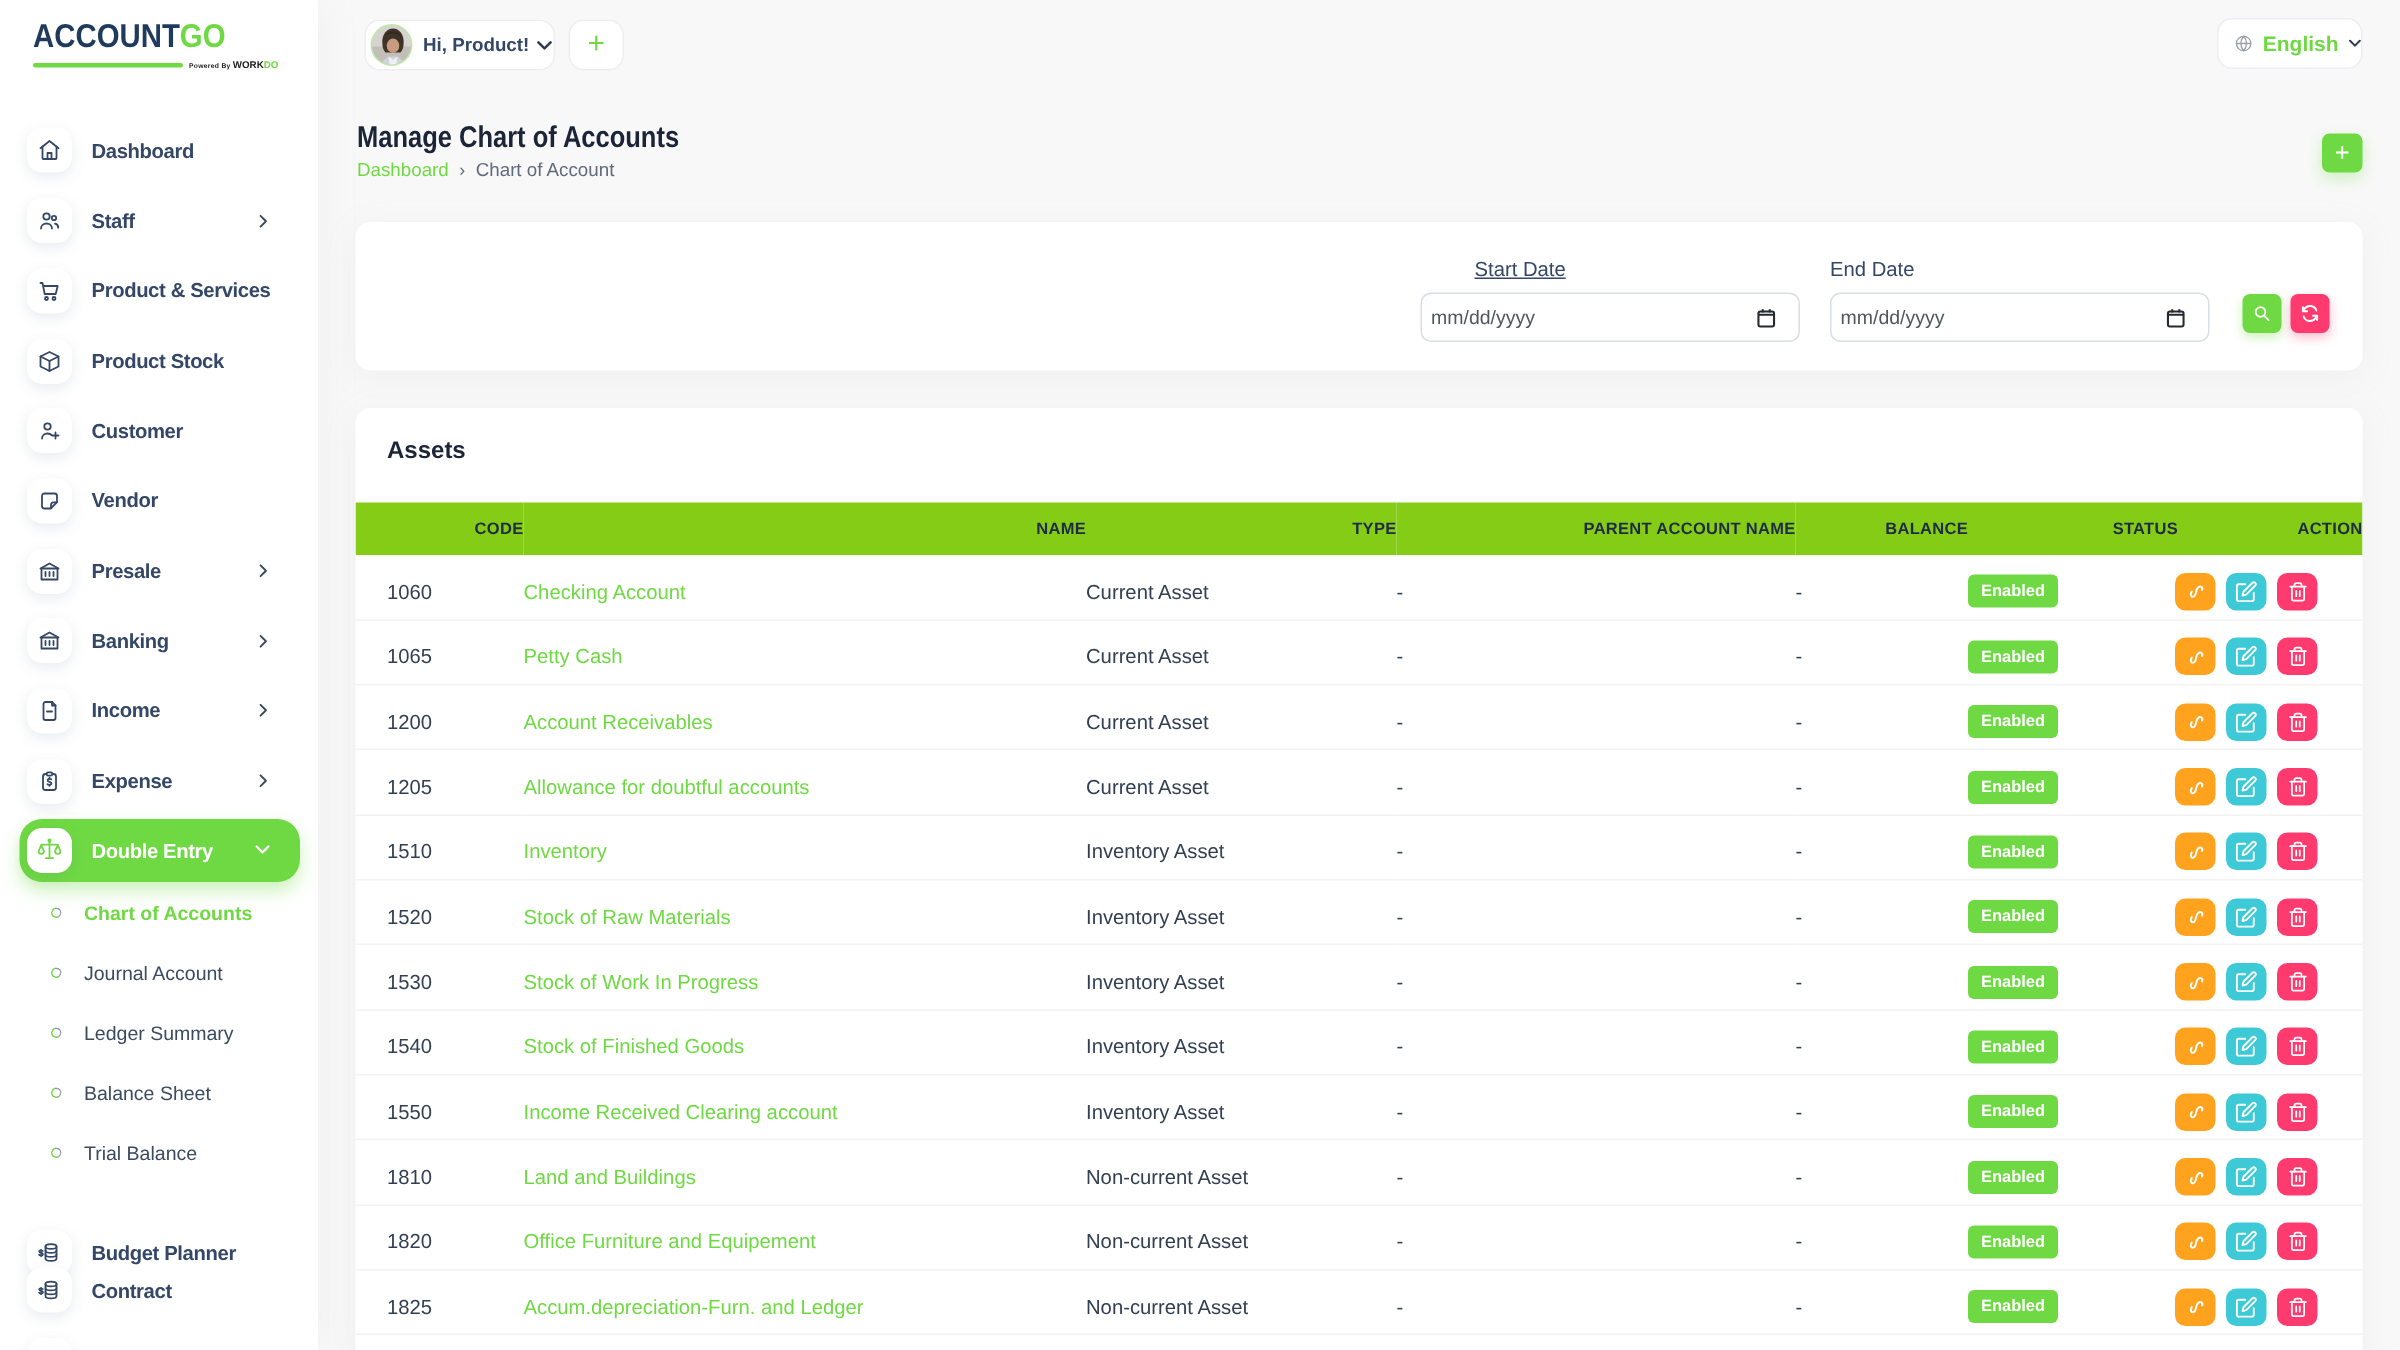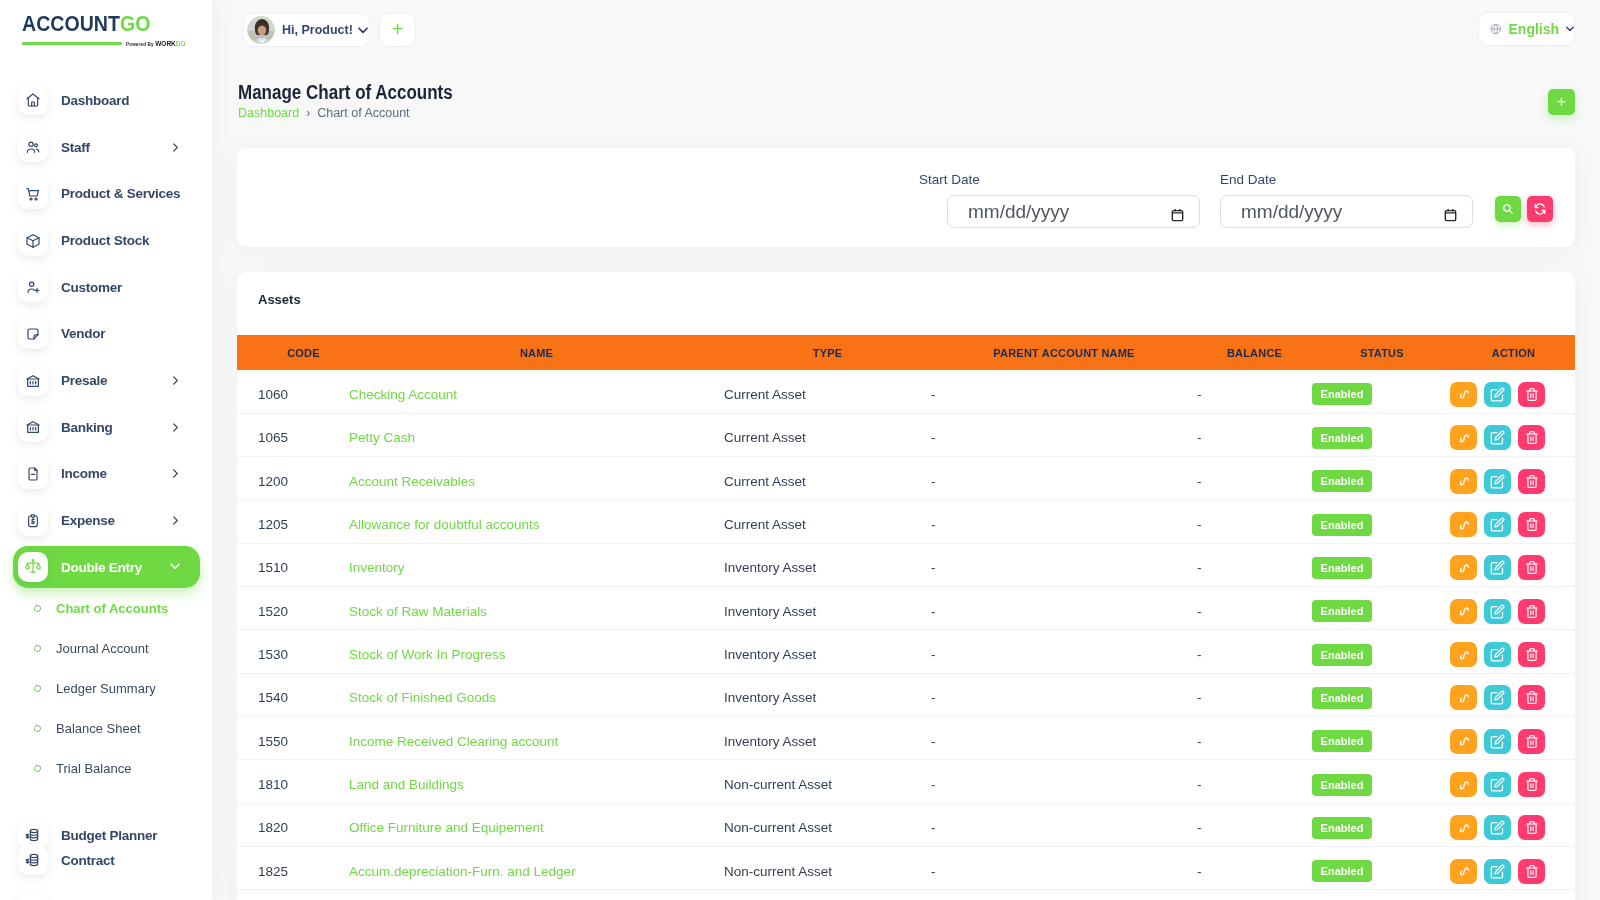--- a/index.html
+++ b/index.html
@@ -46,31 +46,31 @@
 .breadcrumb { position:fixed; left:238px; top:106px; font-size:12.5px; }
 .breadcrumb a { color:#6fd943; text-decoration:none; }
 .breadcrumb .sep { color:#606a7b; margin:0 7px; font-size:12px; }
 .breadcrumb .cur { color:#606a7b; }
 .add-btn { position:fixed; left:1548px; top:89px; width:27px; height:26px; background:#6fd943; border-radius:5px; color:#fff; font-size:17px; display:flex; align-items:center; justify-content:center; box-shadow:0 4px 10px rgba(111,217,67,0.3); }
 
 
 .card { background:#fff; border-radius:10px; box-shadow:0 4px 22px rgba(170,170,180,0.10); }
 .filter-card { position:fixed; left:237px; top:148px; width:1338px; height:99px; }
 .flabel { position:absolute; top:24px; font-size:13.5px; color:#344767; }
-.finput { position:absolute; top:47px; height:33px; border:1px solid #d9dee4; border-radius:7px; background:#fff; font-size:19px; color:#51575f; display:flex; align-items:center; padding-left:20px; }
+.finput { position:absolute; top:47px; height:33px; border:1px solid #d9dee4; border-radius:7px; background:#fff; font-size:13px; color:#51575f; display:flex; align-items:center; padding-left:6px; }
 .finput .cal { position:absolute; right:15px; top:9px; }
 .fbtn { position:absolute; top:48px; width:26px; height:26px; border-radius:5px; display:flex; align-items:center; justify-content:center; }
 .fbtn.green { background:#6fd943; box-shadow:0 3px 7px rgba(111,217,67,0.35); }
 .fbtn.pink { background:#ff3a6e; box-shadow:0 3px 7px rgba(255,58,110,0.35); }
 
 
 .table-card { position:fixed; left:237px; top:272px; width:1338px; height:700px; overflow:hidden; }
-.tc-title { font-size:13px; font-weight:bold; color:#1c2437; padding:20px 0 0 21px; height:63px; }
+.tc-title { font-size:16px; font-weight:bold; color:#1c2437; padding:20px 0 0 21px; height:63px; }
 table { border-collapse:collapse; table-layout:fixed; width:1338px; }
-thead th { background:#f97316; height:35px; font-size:11px; font-weight:bold; color:#1f2b45; text-align:center; letter-spacing:0.2px; }
+thead th { background:#84cc16; height:35px; font-size:11px; font-weight:bold; color:#1f2b45; text-align:right; letter-spacing:0.2px; }
 th:first-child, td:first-child { padding-left:21px; }
 tbody td { height:43.34px; padding-top:6px; border-bottom:1px solid #f1f2f4; font-size:13.5px; color:#323f53; }
 td.nm a { color:#6fd943; text-decoration:none; }
 .badge { display:inline-block; width:60px; height:22px; line-height:22px; background:#6fd943; border-radius:4px; color:#fff; font-size:11px; text-align:center; font-weight:700; }
 .acts { display:flex; gap:7px; margin-left:-2px; }
 .abtn { width:27px; height:25px; border-radius:7px; display:flex; align-items:center; justify-content:center; }
 .abtn.orange { background:#ffa21d; }
 .abtn.teal { background:#3ec9d6; }
 .abtn.pink { background:#ff3a6e; }
 </style>
@@ -304,21 +304,21 @@
   <svg style="margin-left:7px" width="11" height="8" viewBox="0 0 11 7">
       <path d="M1 1l4.5 4.5L10 1" fill="none" stroke="#2f3b52" stroke-width="1.8" stroke-linecap="round" stroke-linejoin="round"></path>
     </svg>
 </div>
 
 <div class="page-title">Manage Chart of Accounts</div>
 <div class="breadcrumb"><a href="#">Dashboard</a><span class="sep">›</span><span class="cur">Chart of Account</span></div>
 <div class="add-btn">+</div>
 
 <div class="card filter-card">
-  <div class="flabel" style="left:682px;">Start Date</div>
+  <div class="flabel" style="left:746px;text-decoration:underline;">Start Date</div>
   <div class="finput" style="left:710px; width:253px;">mm/dd/yyyy
     <span class="cal"><svg width="13" height="14" viewBox="0 0 15 16" fill="none" stroke="#26292e" stroke-width="1.6">
           <rect x="1.5" y="3" width="12" height="11.5" rx="1.5"></rect>
           <path d="M1.5 5.5h12M4.8 1.2v2.6M10.2 1.2v2.6"></path>
         </svg></span>
   </div>
   <div class="flabel" style="left:983px;">End Date</div>
   <div class="finput" style="left:983px; width:253px;">mm/dd/yyyy
     <span class="cal"><svg width="13" height="14" viewBox="0 0 15 16" fill="none" stroke="#26292e" stroke-width="1.6">
           <rect x="1.5" y="3" width="12" height="11.5" rx="1.5"></rect>

